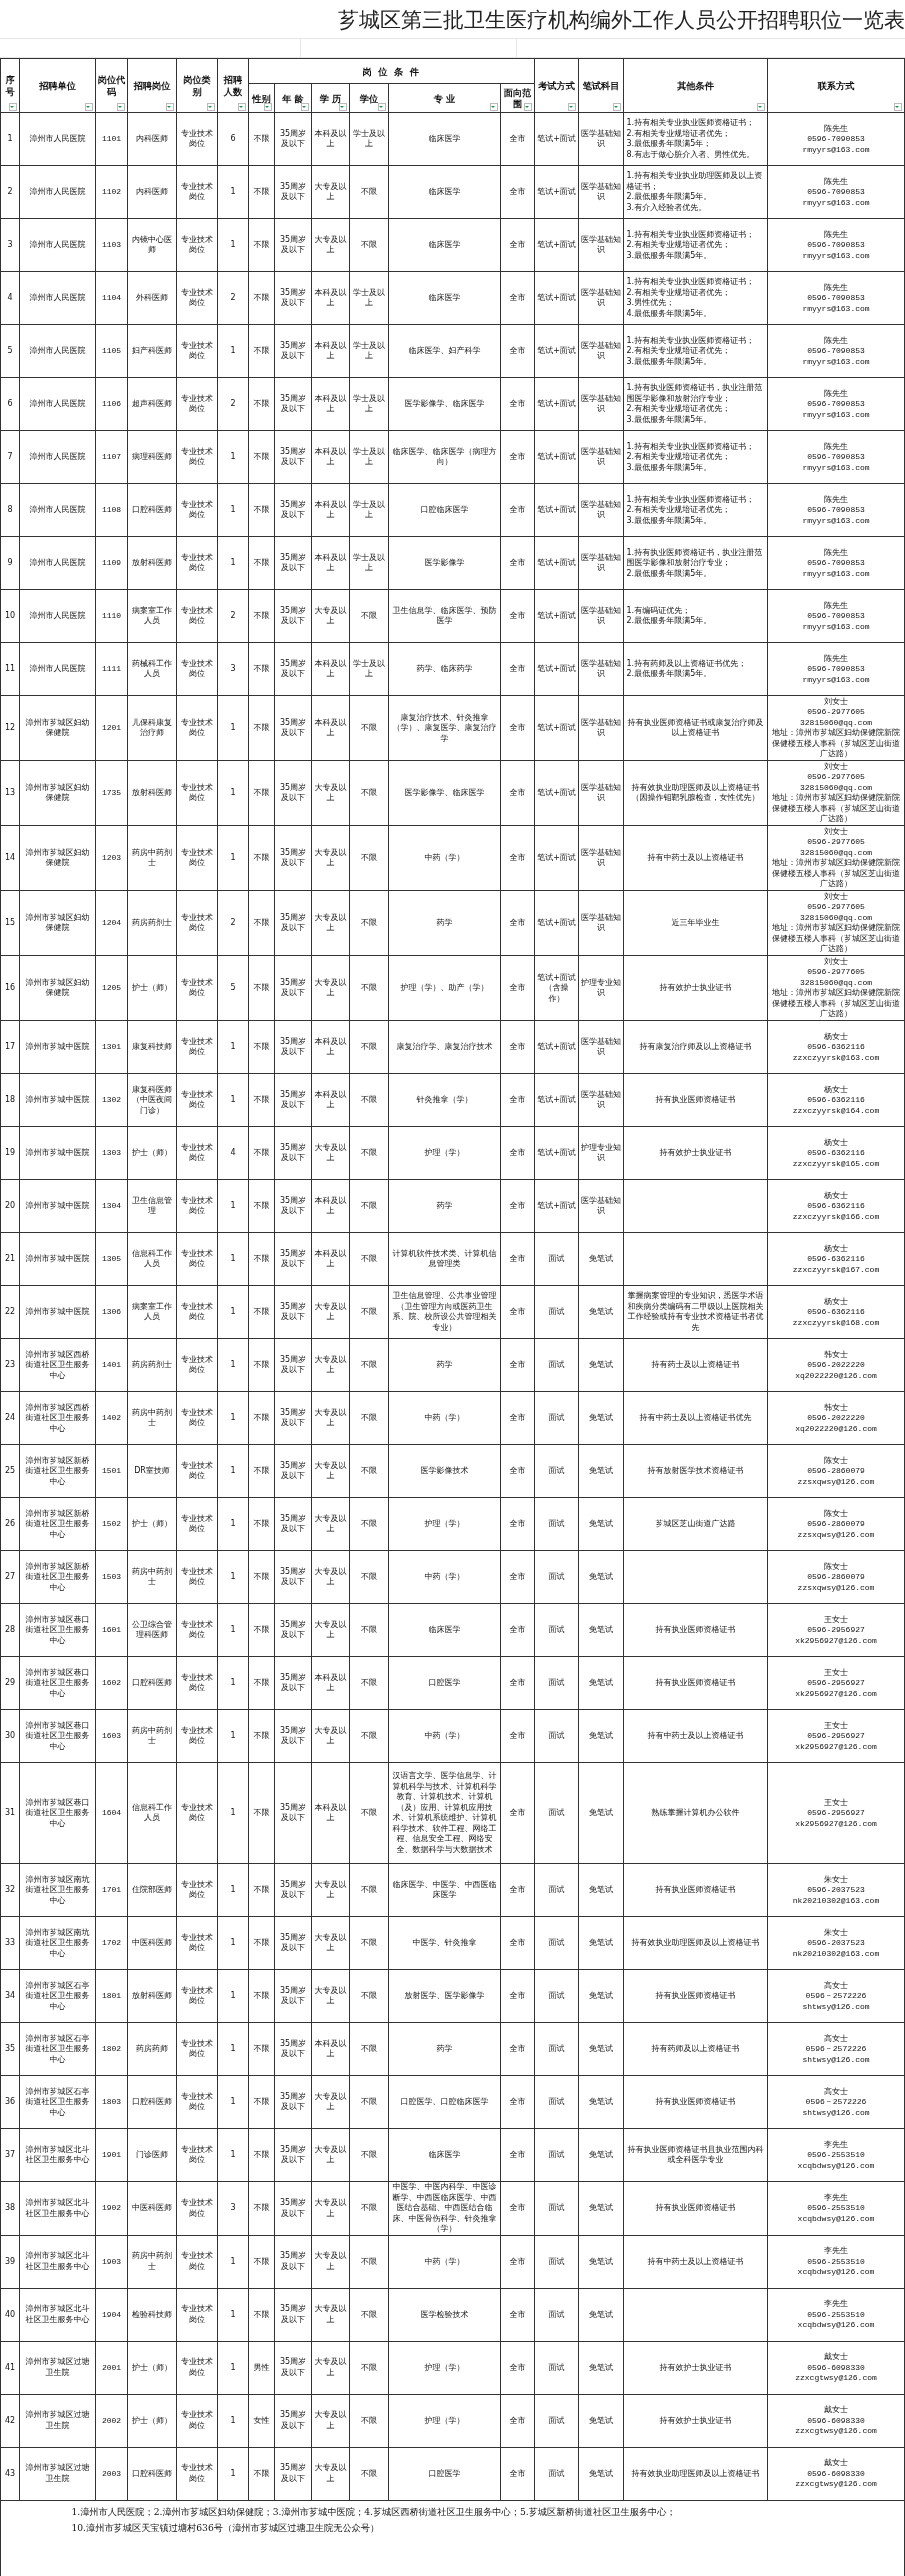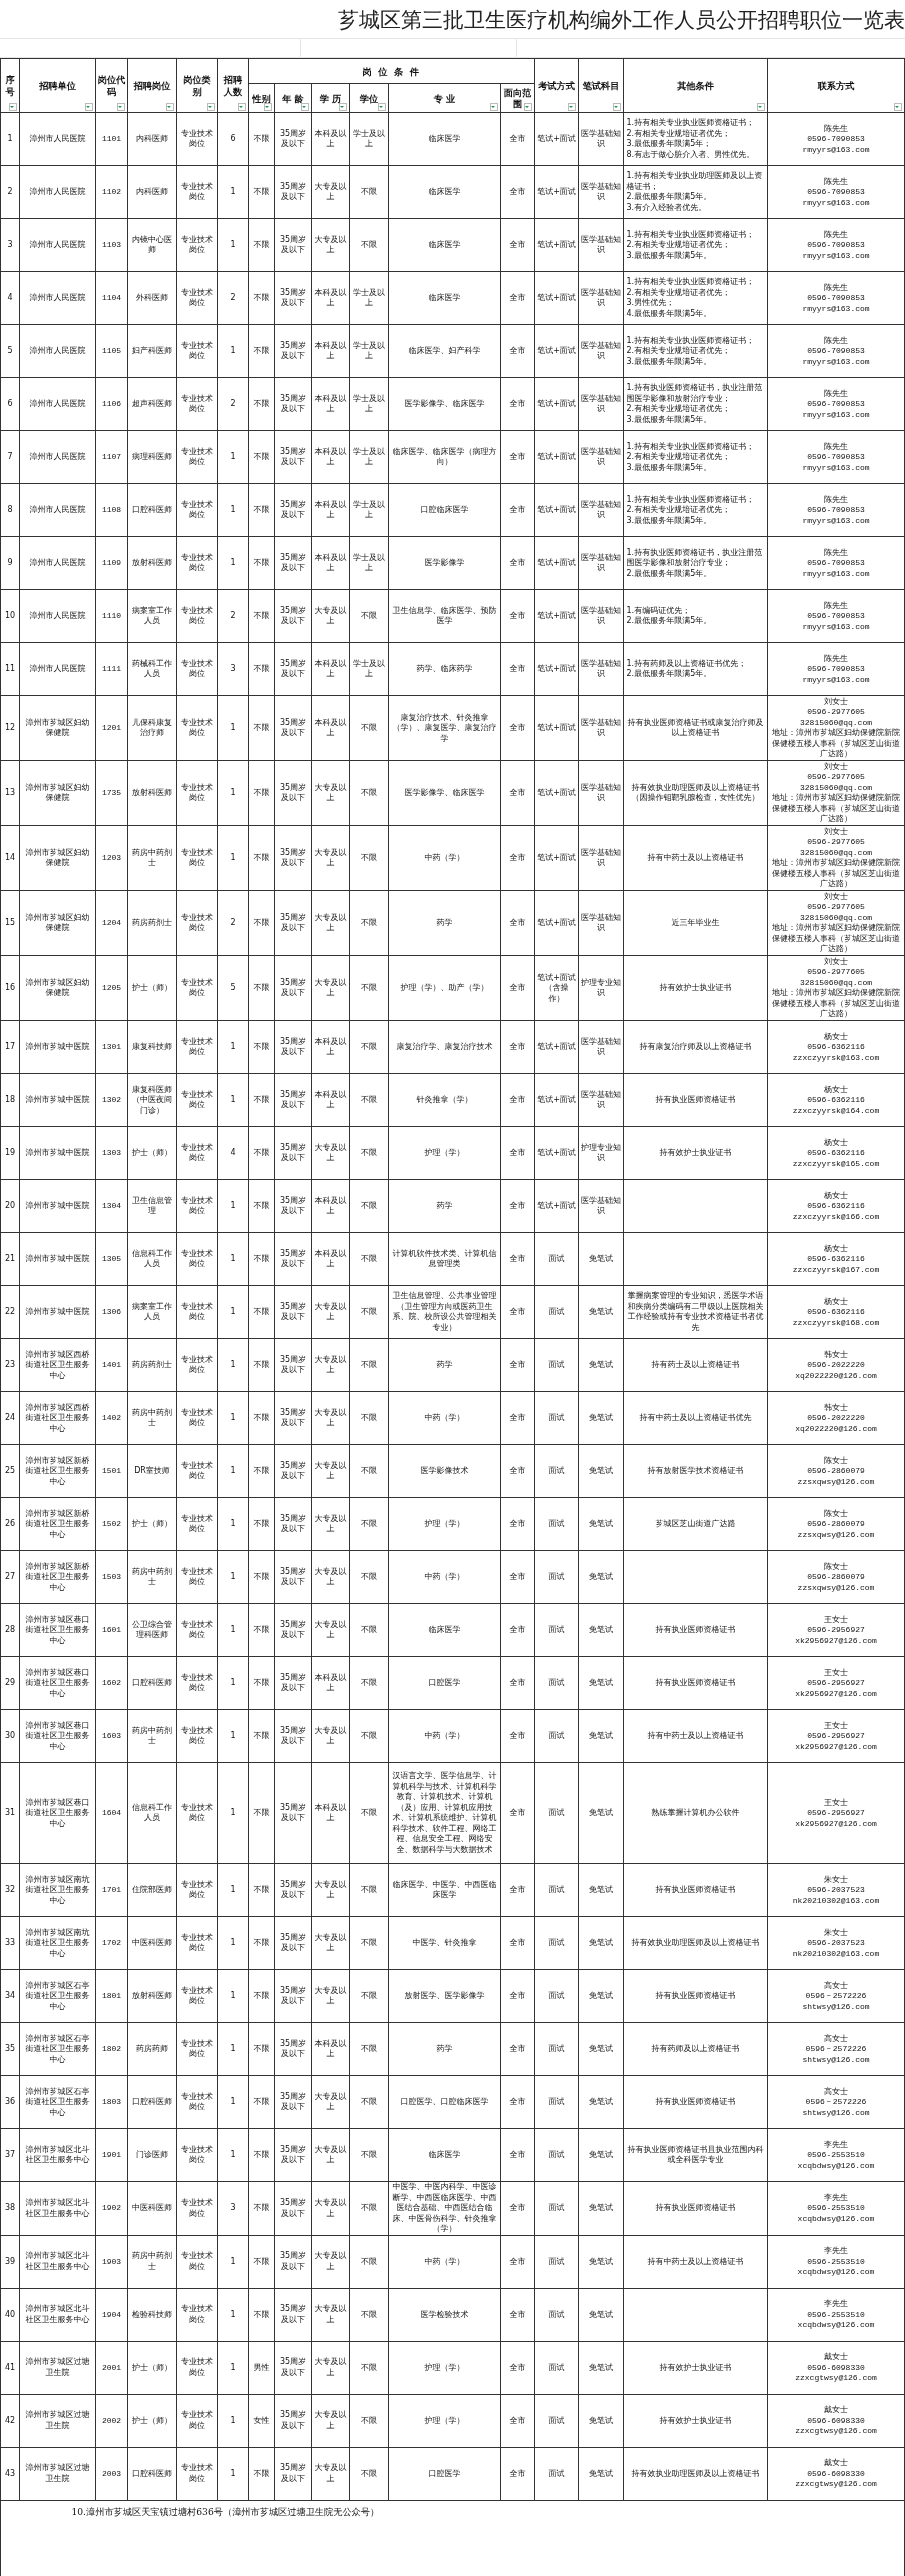--- a/index.html
+++ b/index.html
@@ -1121,15 +1121,16 @@
         <td>
           <span class="contact-name">戴女士</span>
           <span class="contact-phone">0596-6098330</span>
           <span class="contact-email">zzxcgtwsy@126.com</span>
         </td>
       </tr>
     </tbody>
 </table>
 
 <div class="footer">
+  <div class="l3">1.漳州市人民医院；2.漳州市芗城区妇幼保健院；3.漳州市芗城中医院；4.芗城区西桥街道社区卫生服务中心；5.芗城区新桥街道社区卫生服务中心；</div>
   <div class="l3">10.漳州市芗城区天宝镇过塘村636号（漳州市芗城区过塘卫生院无公众号）</div>
 </div>
 
 
 </body></html>

